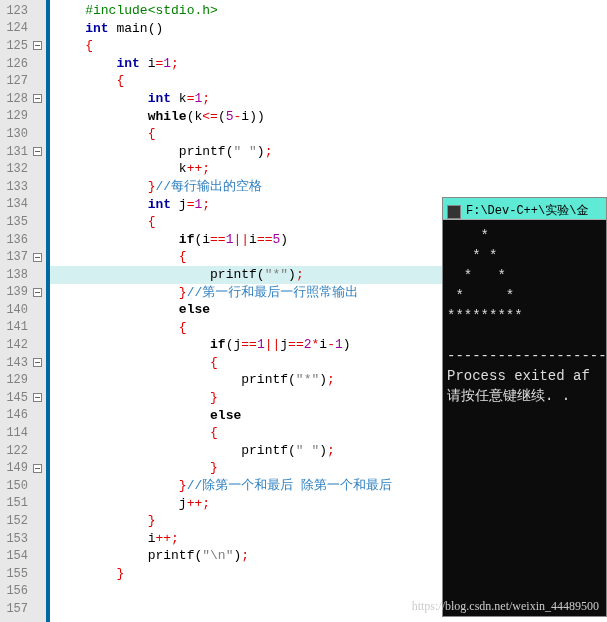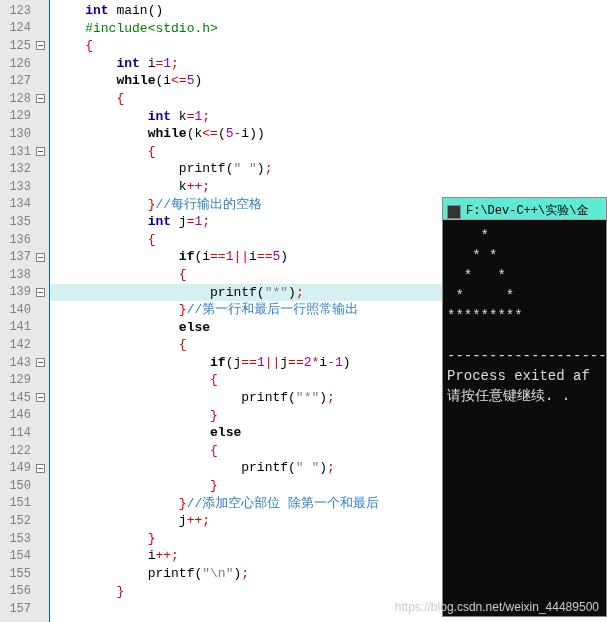--- a/index.html
+++ b/index.html
@@ -11,21 +11,21 @@
       height: 622px;
       overflow: hidden;
       position: relative;
     }
     .editor {
       display: flex;
       height: 622px;
     }
     .gutter {
       background: #e8e8e8;
-      border-right: 1px solid #0369a1;
+      border-right: 4px solid #0369a1;
       width: 50px;
       flex-shrink: 0;
       padding-top: 2px;
     }
     .gutter-line {
       display: flex;
       height: 17.6px;
       align-items: center;
       justify-content: flex-end;
       padding-right: 2px;
@@ -120,21 +120,21 @@
       line-height: 20px;
       color: #ddd;
       white-space: pre;
     }
     .watermark {
       position: absolute;
       bottom: 8px;
       right: 8px;
       color: #ccc;
       font-size: 12px;
-      font-family: Liberation Sans, sans-serif;
+      font-family: Liberation Serif, serif;
     }
   </style>
 </head>
 <body>
 
 <div class="editor">
   <div class="gutter" id="gutter">
       <div class="gutter-line">
         <span class="line-num">123</span>
         <span class="fold"></span>
@@ -286,25 +286,24 @@
       <div class="gutter-line">
         <span class="line-num">156</span>
         <span class="fold"></span>
       </div>
       <div class="gutter-line">
         <span class="line-num">157</span>
         <span class="fold"></span>
       </div>
     </div>
   <div class="code" id="code">
+      <div class="code-line"><span>    </span><span class="preproc">#include&lt;stdio.h&gt;</span></div>
       <div class="code-line"><span>    </span><span class="type">int</span><span> main</span><span class="paren">()</span></div>
-      <div class="code-line"><span>    </span><span class="preproc">#include&lt;stdio.h&gt;</span></div>
       <div class="code-line"><span>    </span><span class="brace">{</span></div>
       <div class="code-line"><span>        </span><span class="type">int</span><span> i</span><span class="op">=</span><span class="num">1</span><span class="op">;</span></div>
-      <div class="code-line"><span>        </span><span class="keyword">while</span><span class="paren">(</span><span>i</span><span class="op">&lt;=</span><span class="num">5</span><span class="paren">)</span></div>
       <div class="code-line"><span>        </span><span class="brace">{</span></div>
       <div class="code-line"><span>            </span><span class="type">int</span><span> k</span><span class="op">=</span><span class="num">1</span><span class="op">;</span></div>
       <div class="code-line"><span>            </span><span class="keyword">while</span><span class="paren">(</span><span>k</span><span class="op">&lt;=</span><span class="paren">(</span><span class="num">5</span><span class="op">-</span><span>i</span><span class="paren">)</span><span class="paren">)</span></div>
       <div class="code-line"><span>            </span><span class="brace">{</span></div>
       <div class="code-line"><span>                </span><span>printf</span><span class="paren">(</span><span class="str">" "</span><span class="paren">)</span><span class="op">;</span></div>
       <div class="code-line"><span>                </span><span>k</span><span class="op">++</span><span class="op">;</span></div>
       <div class="code-line"><span>            </span><span class="brace">}</span><span class="comment">//每行输出的空格</span></div>
       <div class="code-line"><span>            </span><span class="type">int</span><span> j</span><span class="op">=</span><span class="num">1</span><span class="op">;</span></div>
       <div class="code-line"><span>            </span><span class="brace">{</span></div>
       <div class="code-line"><span>                </span><span class="keyword">if</span><span class="paren">(</span><span>i</span><span class="op">==</span><span class="num">1</span><span class="op">||</span><span>i</span><span class="op">==</span><span class="num">5</span><span class="paren">)</span></div>
@@ -314,21 +313,21 @@
       <div class="code-line"><span>                </span><span class="keyword">else</span></div>
       <div class="code-line"><span>                </span><span class="brace">{</span></div>
       <div class="code-line"><span>                    </span><span class="keyword">if</span><span class="paren">(</span><span>j</span><span class="op">==</span><span class="num">1</span><span class="op">||</span><span>j</span><span class="op">==</span><span class="num">2</span><span class="op">*</span><span>i</span><span class="op">-</span><span class="num">1</span><span class="paren">)</span></div>
       <div class="code-line"><span>                    </span><span class="brace">{</span></div>
       <div class="code-line"><span>                        </span><span>printf</span><span class="paren">(</span><span class="str">"*"</span><span class="paren">)</span><span class="op">;</span></div>
       <div class="code-line"><span>                    </span><span class="brace">}</span></div>
       <div class="code-line"><span>                    </span><span class="keyword">else</span></div>
       <div class="code-line"><span>                    </span><span class="brace">{</span></div>
       <div class="code-line"><span>                        </span><span>printf</span><span class="paren">(</span><span class="str">" "</span><span class="paren">)</span><span class="op">;</span></div>
       <div class="code-line"><span>                    </span><span class="brace">}</span></div>
-      <div class="code-line"><span>                </span><span class="brace">}</span><span class="comment">//添加空心部位 除第一个和最后</span></div>
+      <div class="code-line"><span>                </span><span class="brace">}</span><span class="comment">//除第一个和最后 除第一个和最后</span></div>
       <div class="code-line"><span>                </span><span>j</span><span class="op">++</span><span class="op">;</span></div>
       <div class="code-line"><span>            </span><span class="brace">}</span></div>
       <div class="code-line"><span>            </span><span>i</span><span class="op">++</span><span class="op">;</span></div>
       <div class="code-line"><span>            </span><span>printf</span><span class="paren">(</span><span class="str">"\n"</span><span class="paren">)</span><span class="op">;</span></div>
       <div class="code-line"><span>        </span><span class="brace">}</span></div>
     </div>
 </div>
 
 <div class="console">
   <div class="console-title">

